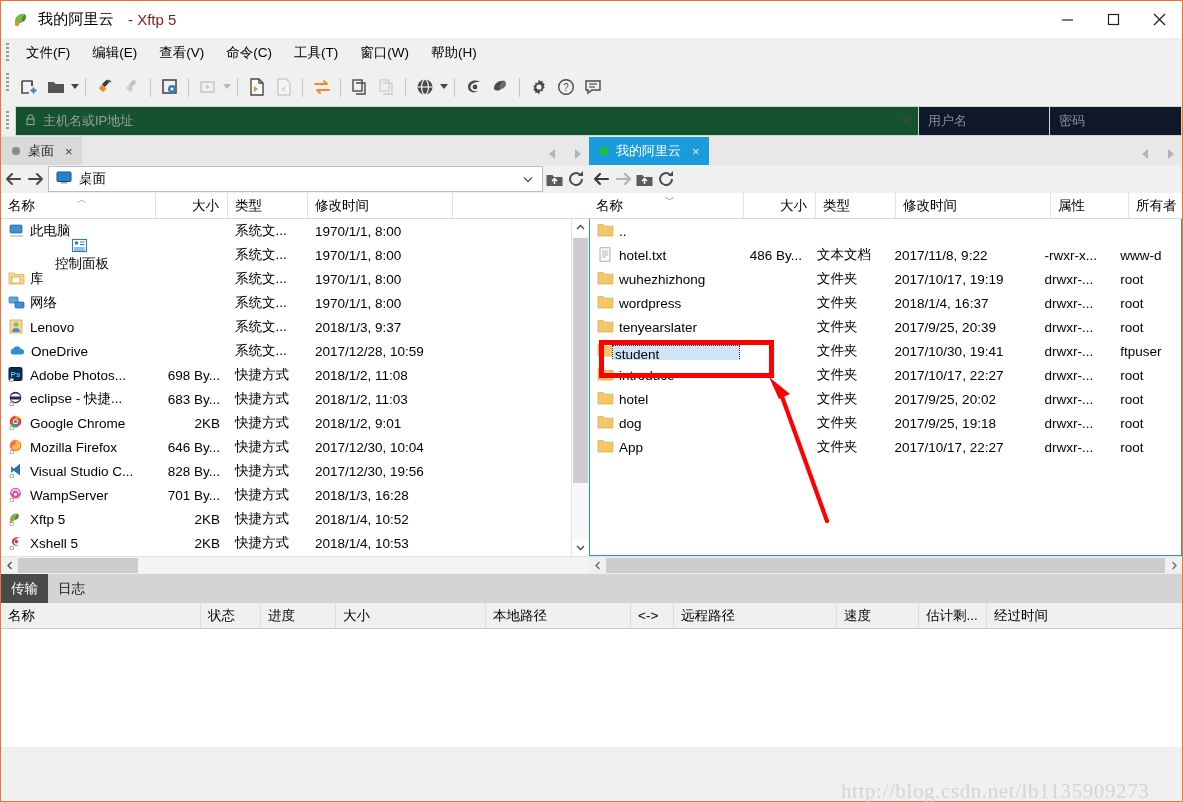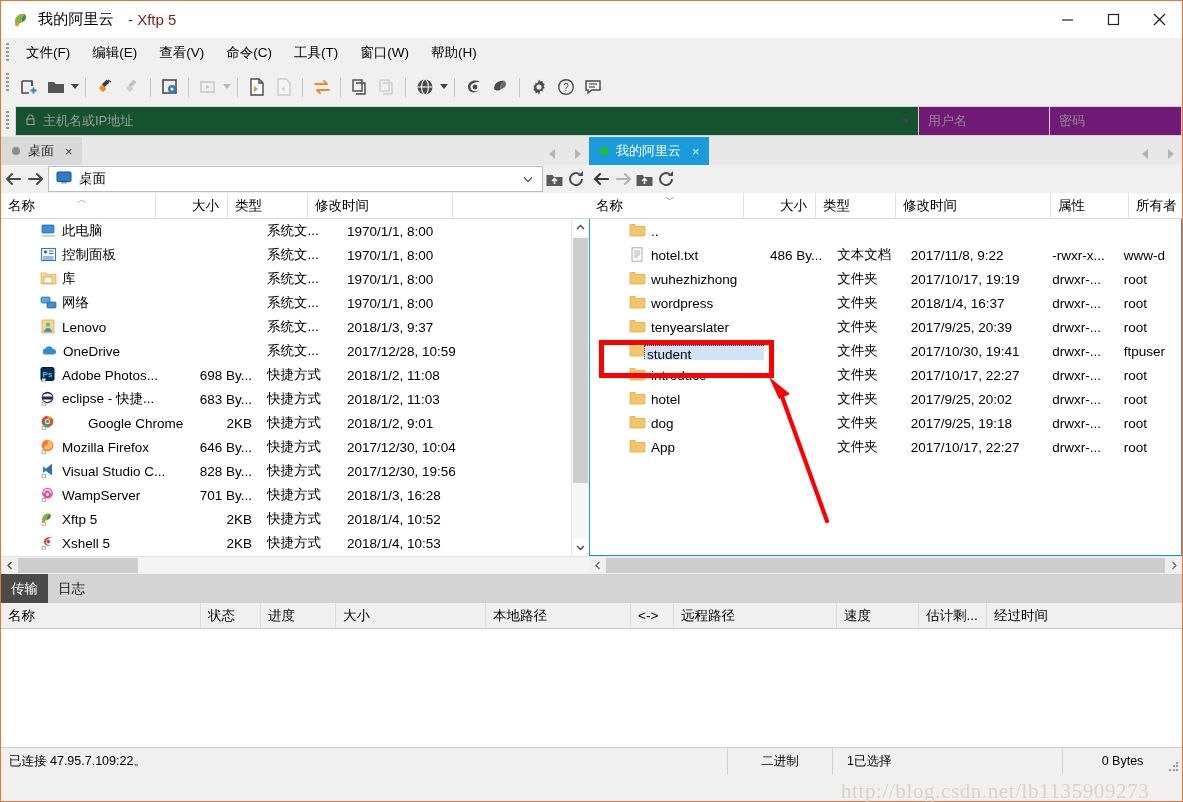--- a/index.html
+++ b/index.html
@@ -35,21 +35,21 @@
   .tcaret{width:11px;height:27px;display:flex;align-items:center;justify-content:center;}
   .tsep{width:1px;height:19px;background:#c6c6c6;margin:0 5px;}
 
   
   .hostbar{height:30px;background:#f0f0f0;display:flex;align-items:stretch;position:relative;padding-left:14px;}
   .hostfield{flex:1;display:flex;align-items:center;border:1px solid #d4d4d4;background:#14532d;position:relative;}
   .lock-ic{margin:0 7px 0 9px;flex:none;}
   .hostph{color:#9d9d9d;font-size:13px;}
   .hostcaret{position:absolute;right:8px;top:50%;transform:translateY(-50%);
              border-left:4px solid transparent;border-right:4px solid transparent;border-top:5px solid #444;}
-  .userfield,.pwdfield{width:121px;border:1px solid #d4d4d4;border-left:none;background:#701a75;display:flex;align-items:center;padding-left:9px;}
+  .userfield,.pwdfield{width:121px;border:1px solid #d4d4d4;border-left:none;background:#0f172a;display:flex;align-items:center;padding-left:9px;}
   .userfield{width:121px;}
   .pwdfield{width:122px;}
   .fieldph{color:#8d8d8d;font-size:13px;}
 
   
   .panes{display:flex;height:438px;background:#f0f0f0;}
   .pane{width:590px;display:flex;flex-direction:column;position:relative;}
   .pane.right{width:593px;}
 
   
@@ -74,21 +74,21 @@
   .pbtn{width:22px;height:26px;display:flex;align-items:center;justify-content:center;}
 
   
   .colhead{height:25px;background:#fff;border-bottom:1px solid #d8d8d8;display:flex;font-size:13.5px;position:relative;}
   .ch{display:flex;align-items:center;padding-left:7px;border-right:1px solid #e2e2e2;box-sizing:border-box;position:relative;}
   .ch.num{justify-content:flex-end;padding-right:8px;}
   .sortmark{position:absolute;left:76px;top:0px;font-size:10px;color:#666;}
 
   
   .listwrap{flex:1;position:relative;display:flex;overflow:hidden;background:#fff;}
-  .list{flex:1;position:relative;background:#fff;overflow:hidden;margin-left:32px;}
+  .list{flex:1;position:relative;background:#fff;overflow:hidden;}
   .row{height:24px;display:flex;align-items:center;font-size:13.5px;white-space:nowrap;}
   .cell{box-sizing:border-box;padding-left:7px;overflow:hidden;display:flex;align-items:center;}
   .cell.num{justify-content:flex-end;padding-right:8px;}
   .ficon{width:17px;height:17px;margin-right:5px;flex:none;display:inline-block;position:relative;}
 
   
   .vsb{width:17px;background:#fff;border-left:1px solid #e3e3e3;display:flex;flex-direction:column;}
   .sbbtn{height:17px;display:flex;align-items:center;justify-content:center;background:#fff;}
   .sbtrack{flex:1;background:#f7f7f7;position:relative;}
   .sbthumb{position:absolute;left:1px;right:1px;background:#cdcdcd;}
@@ -426,21 +426,21 @@
                     <rect x="2" y="2" width="12" height="8" rx="1" fill="#3f8fd4" stroke="#1d5e9c" stroke-width=".7"></rect>
                     <path d="M1 12h15l-2 2H3z" fill="#c8d2da"></path>
                   </svg></span>
                 <span>此电脑</span>
               </div>
               <div class="cell num" style="width: 72px;"></div>
               <div class="cell" style="width: 80px;">系统文...</div>
               <div class="cell" style="width: 145px;">1970/1/1, 8:00</div>
             </div>
             <div class="row">
-              <div class="cell" style="width: 155px;">
+              <div class="cell" style="width: 155px; flex-direction: column;">
                 <span class="ficon"><svg width="17" height="15" viewBox="0 0 17 15">
                     <rect x="1.5" y="1.5" width="14" height="12" fill="#fff" stroke="#2b7cc4" stroke-width="1.1"></rect>
                     <circle cx="5.5" cy="5" r="1.8" fill="#2b7cc4"></circle>
                     <g stroke="#2b7cc4" stroke-width="1">
                       <line x1="9" y1="4" x2="13.5" y2="4"></line>
                       <line x1="9" y1="6.5" x2="13.5" y2="6.5"></line>
                       <line x1="3" y1="10" x2="13.5" y2="10"></line>
                       <line x1="3" y1="12" x2="13.5" y2="12"></line>
                     </g>
                   </svg></span>
@@ -521,21 +521,21 @@
                     <path d="M2.5 8.5h9.4a5.7 5.7 0 0 1-9.4 0z" fill="#fff"></path>
                     <path d="M2 11.5h3.5v3.2H2z" fill="#fff" stroke="#7a7a7a" stroke-width=".6"></path>
                   </svg></span>
                 <span>eclipse - 快捷...</span>
               </div>
               <div class="cell num" style="width: 72px;">683 By...</div>
               <div class="cell" style="width: 80px;">快捷方式</div>
               <div class="cell" style="width: 145px;">2018/1/2, 11:03</div>
             </div>
             <div class="row">
-              <div class="cell" style="width: 155px; gap: 26px;">
+              <div class="cell" style="width: 155px;">
                 <span class="ficon"><svg width="17" height="15" viewBox="0 0 17 15">
                     <circle cx="7.5" cy="6.5" r="5.8" fill="#ea4335"></circle>
                     <path d="M7.5 .7a5.8 5.8 0 0 1 5 2.9H7.5z" fill="#fbbc05"></path>
                     <path d="M2.6 9.6A5.8 5.8 0 0 0 10 11.9L7.5 6.5z" fill="#34a853"></path>
                     <circle cx="7.5" cy="6.5" r="2.6" fill="#fff"></circle>
                     <circle cx="7.5" cy="6.5" r="1.8" fill="#4285f4"></circle>
                     <path d="M2 11.5h3.5v3.2H2z" fill="#fff" stroke="#7a7a7a" stroke-width=".6"></path>
                   </svg></span>
                 <span>Google Chrome</span>
               </div>
@@ -870,28 +870,20 @@
     <div class="xc" style="width:150px">大小</div>
     <div class="xc" style="width:145px">本地路径</div>
     <div class="xc" style="width:43px">&lt;-&gt;</div>
     <div class="xc" style="width:163px">远程路径</div>
     <div class="xc" style="width:82px">速度</div>
     <div class="xc" style="width:68px">估计剩...</div>
     <div class="xc" style="flex:1;border-right:none">经过时间</div>
   </div>
   <div class="xbody"></div>
 
-  <div class="statusbar">
-    <span class="stleft">已连接 47.95.7.109:22。</span>
-    <span style="flex:1"></span>
-    <span class="stseg" style="width:105px;justify-content:center">二进制</span>
-    <span class="stseg" style="width:230px;padding-left:14px">1已选择</span>
-    <span class="stseg" style="width:120px;justify-content:center">0 Bytes</span>
-    <span class="grip-br"></span>
-  </div>
 
   <div class="redbox" id="redbox" style="left:598px;top:339px;width:175px;height:38px;"></div>
 
   <svg class="arrow-layer">
     <g>
       <line x1="826" y1="520" x2="779" y2="390" stroke="#ff0000" stroke-width="4.2" stroke-linecap="round"></line>
       <polygon points="768,376 789,393 778,398" fill="#ff0000"></polygon>
     </g>
   </svg>
 

